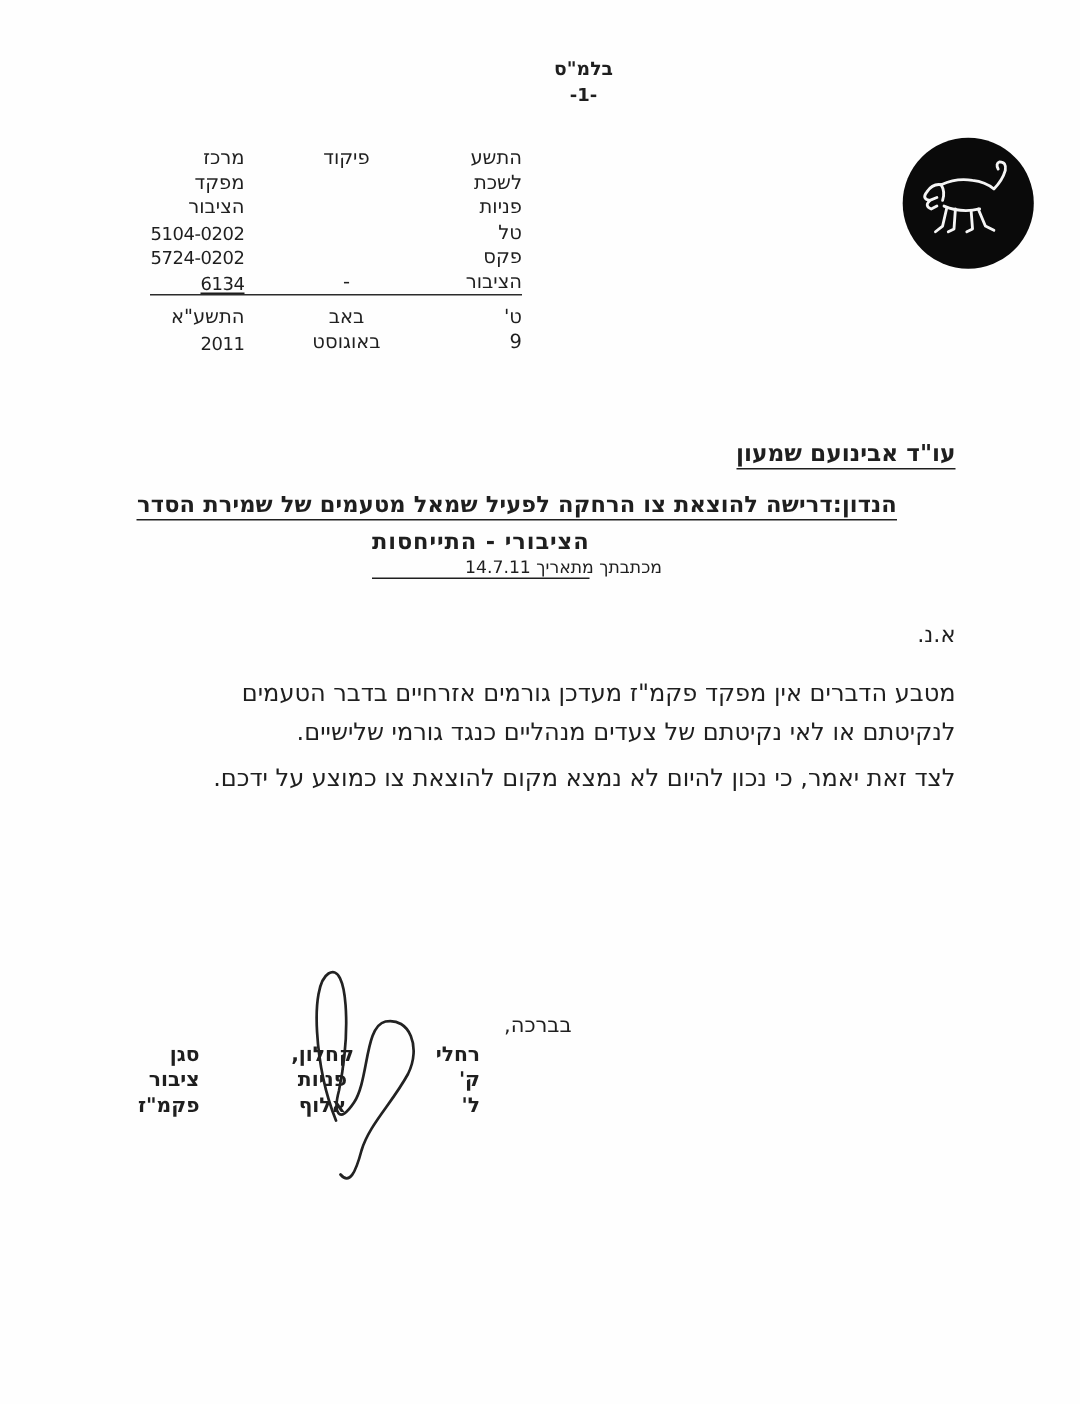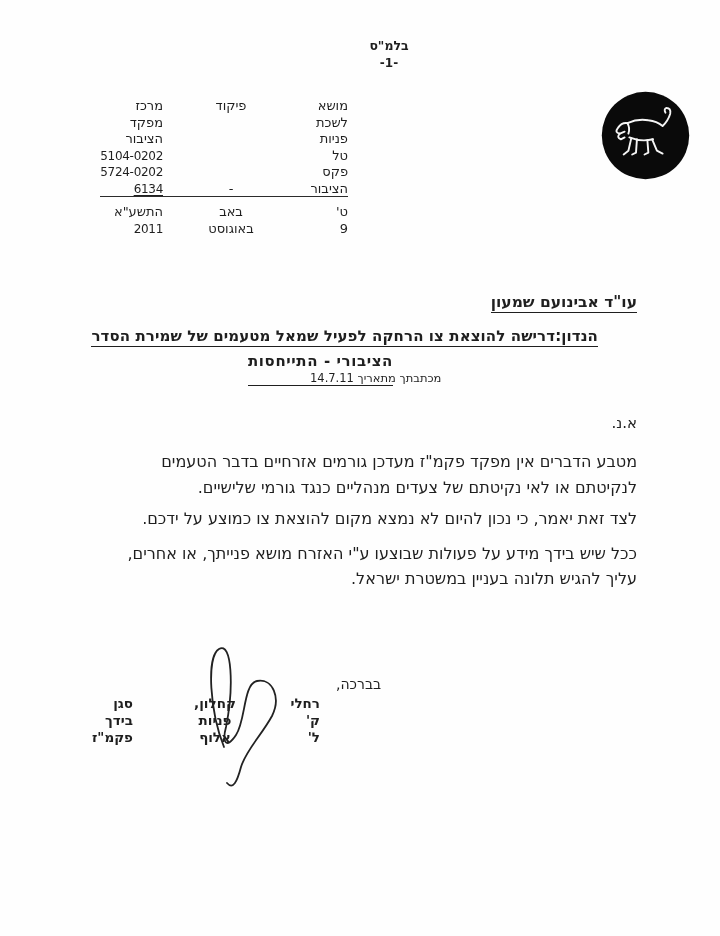--- a/index.html
+++ b/index.html
@@ -70,21 +70,21 @@
 </head>
 <body>
 
 <div class="page">
 
   <div class="classification rtl">בלמ"ס</div>
   <div class="pagenum">-1-</div>
 
   <div class="letterhead rtl">
     <div class="lh-row">
-      <span class="ca">מושא</span>
+      <span class="ca">התשע</span>
       <span class="cb">פיקוד</span>
       <span class="cc">מרכז</span>
     </div>
     <div class="lh-row">
       <span class="ca">לשכת</span>
       <span class="cb"></span>
       <span class="cc">מפקד</span>
     </div>
     <div class="lh-row">
       <span class="ca">פניות</span>
@@ -144,38 +144,34 @@
   <div class="salutation rtl">א.נ.</div>
 
   <div class="body-text rtl">
     <div class="para p1">
       <div class="bline">מטבע הדברים אין מפקד פקמ"ז מעדכן גורמים אזרחיים בדבר הטעמים</div>
       <div class="bline">לנקיטתם או לאי נקיטתם של צעדים מנהליים כנגד גורמי שלישיים.</div>
     </div>
     <div class="para p2">
       <div class="bline">לצד זאת יאמר, כי נכון להיום לא נמצא מקום להוצאת צו כמוצע על ידכם.</div>
     </div>
-    <div class="para p3">
-      <div class="bline">ככל שיש בידך מידע על פעולות שבוצעו ע"י האזרח מושא פנייתך, או אחרים,</div>
-      <div class="bline">עליך להגיש תלונה בעניין במשטרת ישראל.</div>
-    </div>
   </div>
 
   <div class="closing rtl">בברכה,</div>
 
   <div class="sig-names rtl">
     <div class="sig-row">
       <span class="sa">רחלי</span>
       <span class="sb">קחלון,</span>
       <span class="sc">סגן</span>
     </div>
     <div class="sig-row">
       <span class="sa">ק'</span>
       <span class="sb">פניות</span>
-      <span class="sc">בידך</span>
+      <span class="sc">ציבור</span>
     </div>
     <div class="sig-row">
       <span class="sa">ל'</span>
       <span class="sb">אלוף</span>
       <span class="sc">פקמ"ז</span>
     </div>
   </div>
 
   <svg class="signature-svg" width="100" height="165" viewBox="0 0 100 165" aria-hidden="true">
     <path d="M 31,115

